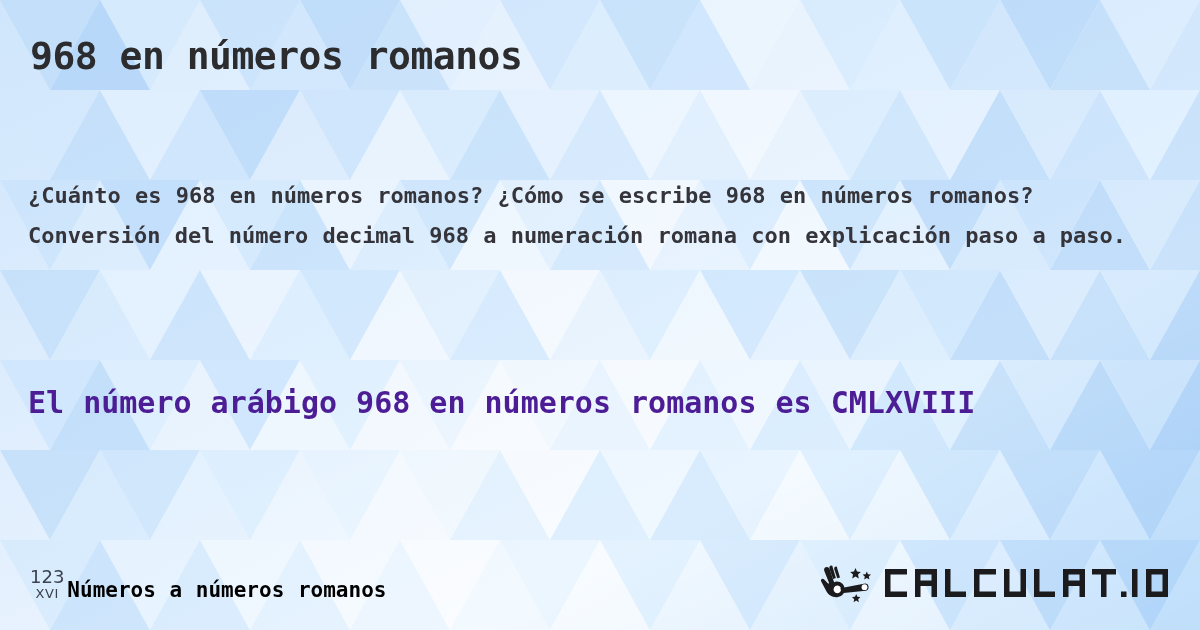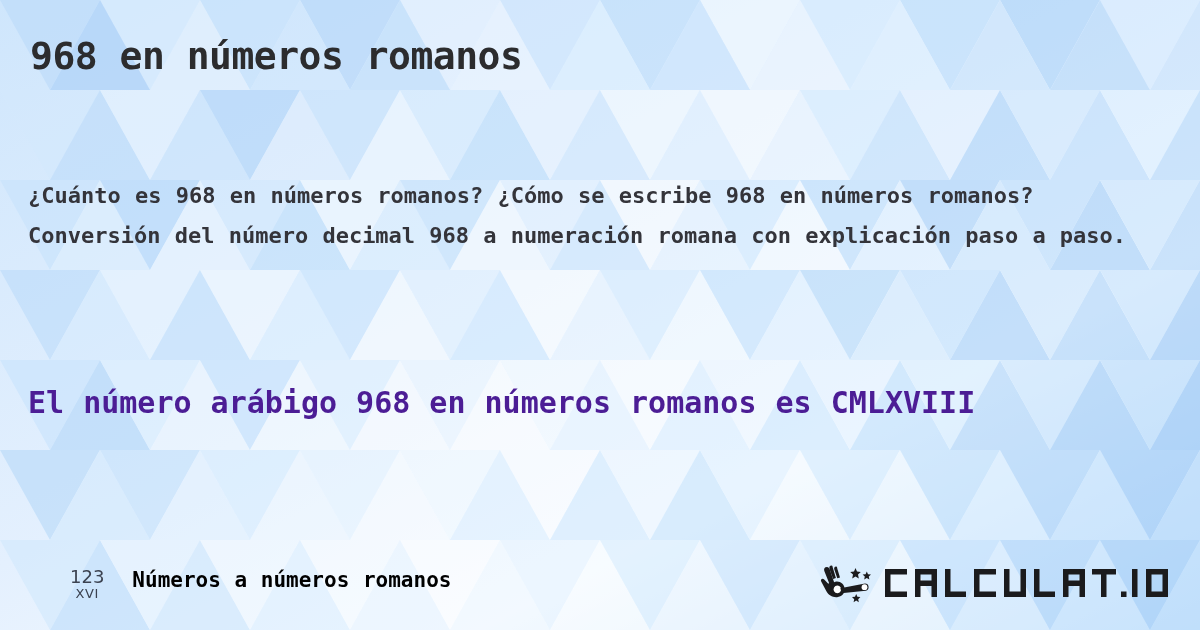--- a/index.html
+++ b/index.html
@@ -67,23 +67,22 @@
   .footer {
     position:absolute;
     left:0; right:0; bottom:0;
     height:92px;
   }
 
   .brand-left {
     position:absolute;
     left:30px; bottom:28px;
     display:flex;
-    align-items:flex-start;
-    gap:28px;
-    margin-left:40px;
+    align-items:flex-end;
+    gap:3px;
   }
 
   .numicon {
     display:flex;
     flex-direction:column;
     align-items:center;
     justify-content:center;
     line-height:17px;
     color:#3b4250;
     font-family:"DejaVu Sans", sans-serif;

